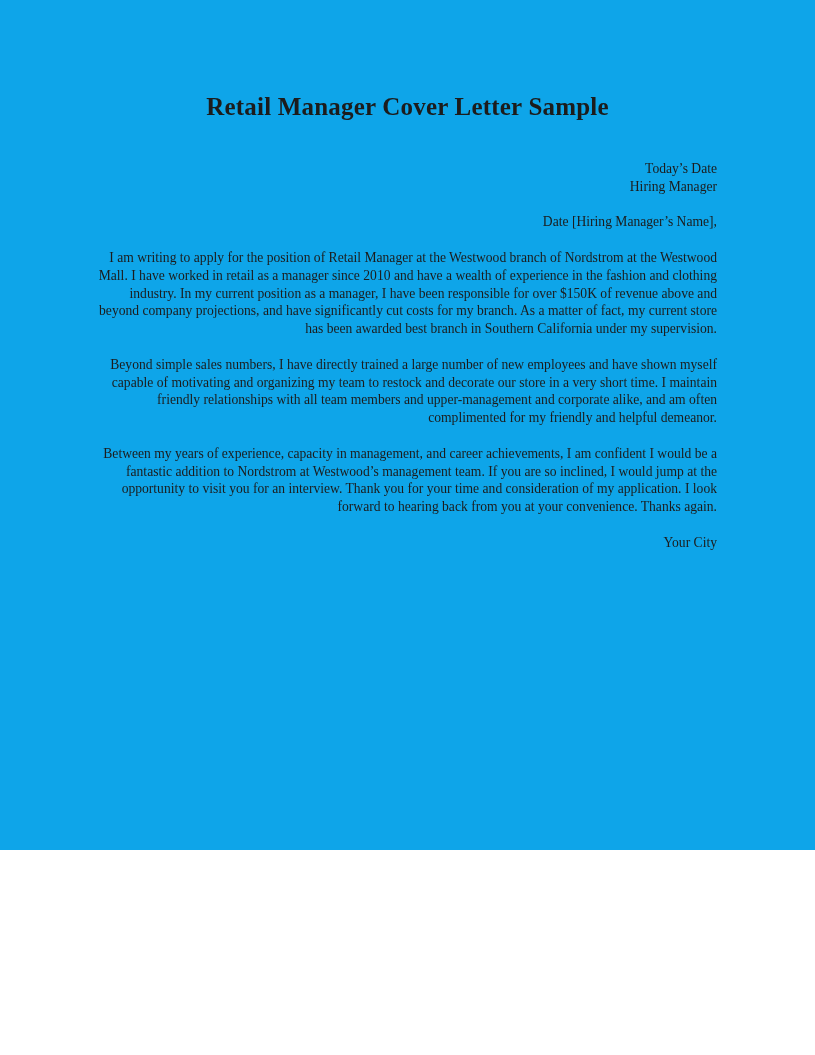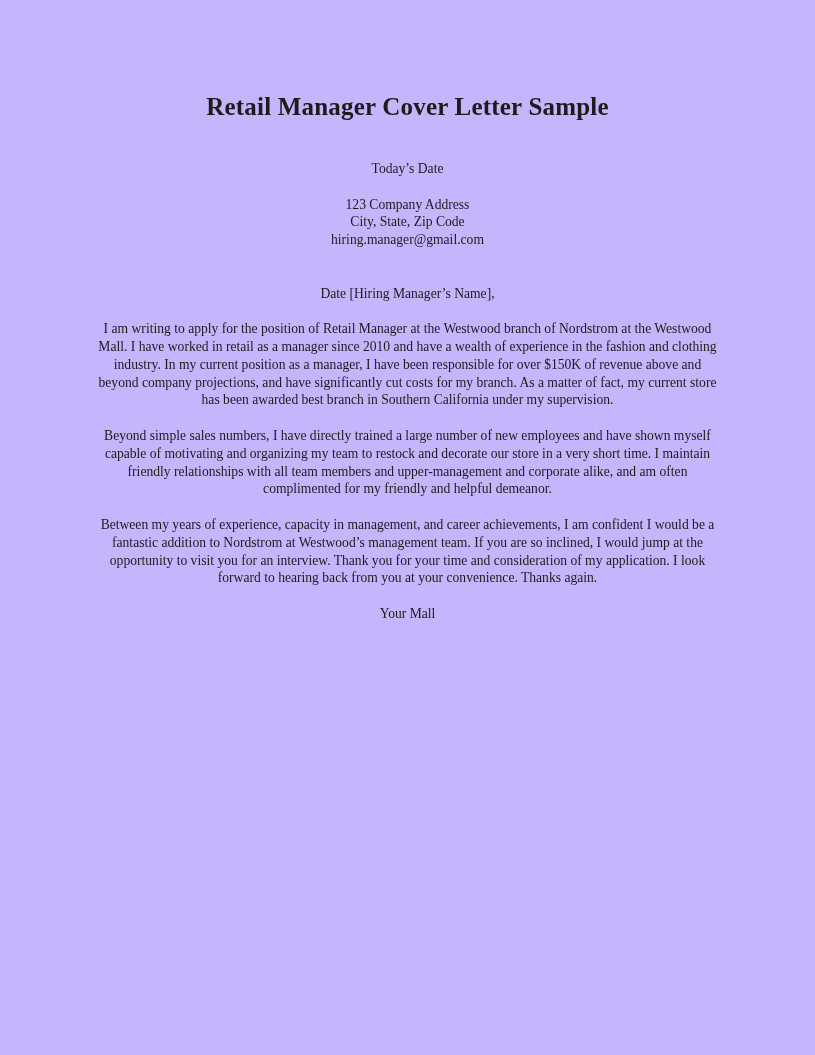--- a/index.html
+++ b/index.html
@@ -3,39 +3,39 @@
 <meta charset="utf-8">
 <style>
   html, body {
     margin: 0;
     padding: 0;
     background: #ffffff;
   }
   .page {
     position: relative;
     width: 815px;
-    height: 1055px;
-    background: #c4b5fd;
+    height: 850px;
+    background: #0ea5e9;
     box-sizing: border-box;
     padding: 93px 98px 0 98px;
     color: #1c1c1c;
     font-family: "Liberation Serif", "DejaVu Serif", serif;
     overflow: hidden;
   }
   .title {
     font-size: 25px;
     font-weight: 700;
     text-align: center;
     letter-spacing: 0.2px;
     margin: 0 0 39px 0;
   }
   .content {
     font-size: 13.6px;
     line-height: 17.8px;
-    text-align: center;
+    text-align: right;
   }
   .block {
     margin: 0 0 17.8px 0;
   }
   .block.after-gap-2 {
     margin-bottom: 35.6px; 
   }
   .content p {
     margin: 0 0 17.8px 0;
   }
@@ -47,33 +47,29 @@
 <body>
 
 <div class="page">
 
   <h1 class="title">Retail Manager Cover Letter Sample</h1>
 
   <div class="content">
 
     <div class="block">
       <div class="line">Today’s Date</div>
+      <div class="line">Hiring Manager</div>
     </div>
 
-    <div class="block after-gap-2">
-      <div class="line">123 Company Address</div>
-      <div class="line">City, State, Zip Code</div>
-      <div class="line">hiring.manager@gmail.com</div>
-    </div>
 
     <p>Date [Hiring Manager’s Name],</p>
 
     <p>I am writing to apply for the position of Retail Manager at the Westwood branch of Nordstrom at the Westwood Mall. I have worked in retail as a manager since 2010 and have a wealth of experience in the fashion and clothing industry. In my current position as a manager, I have been responsible for over $150K of revenue above and beyond company projections, and have significantly cut costs for my branch. As a matter of fact, my current store has been awarded best branch in Southern California under my supervision.</p>
 
     <p>Beyond simple sales numbers, I have directly trained a large number of new employees and have shown myself capable of motivating and organizing my team to restock and decorate our store in a very short time. I maintain friendly relationships with all team members and upper-management and corporate alike, and am often complimented for my friendly and helpful demeanor.</p>
 
     <p>Between my years of experience, capacity in management, and career achievements, I am confident I would be a fantastic addition to Nordstrom at Westwood’s management team. If you are so inclined, I would jump at the opportunity to visit you for an interview. Thank you for your time and consideration of my application. I look forward to hearing back from you at your convenience. Thanks again.</p>
 
 
-    <p>Your Mall</p>
+    <p>Your City</p>
 
   </div>
 </div>
 
 </body></html>

